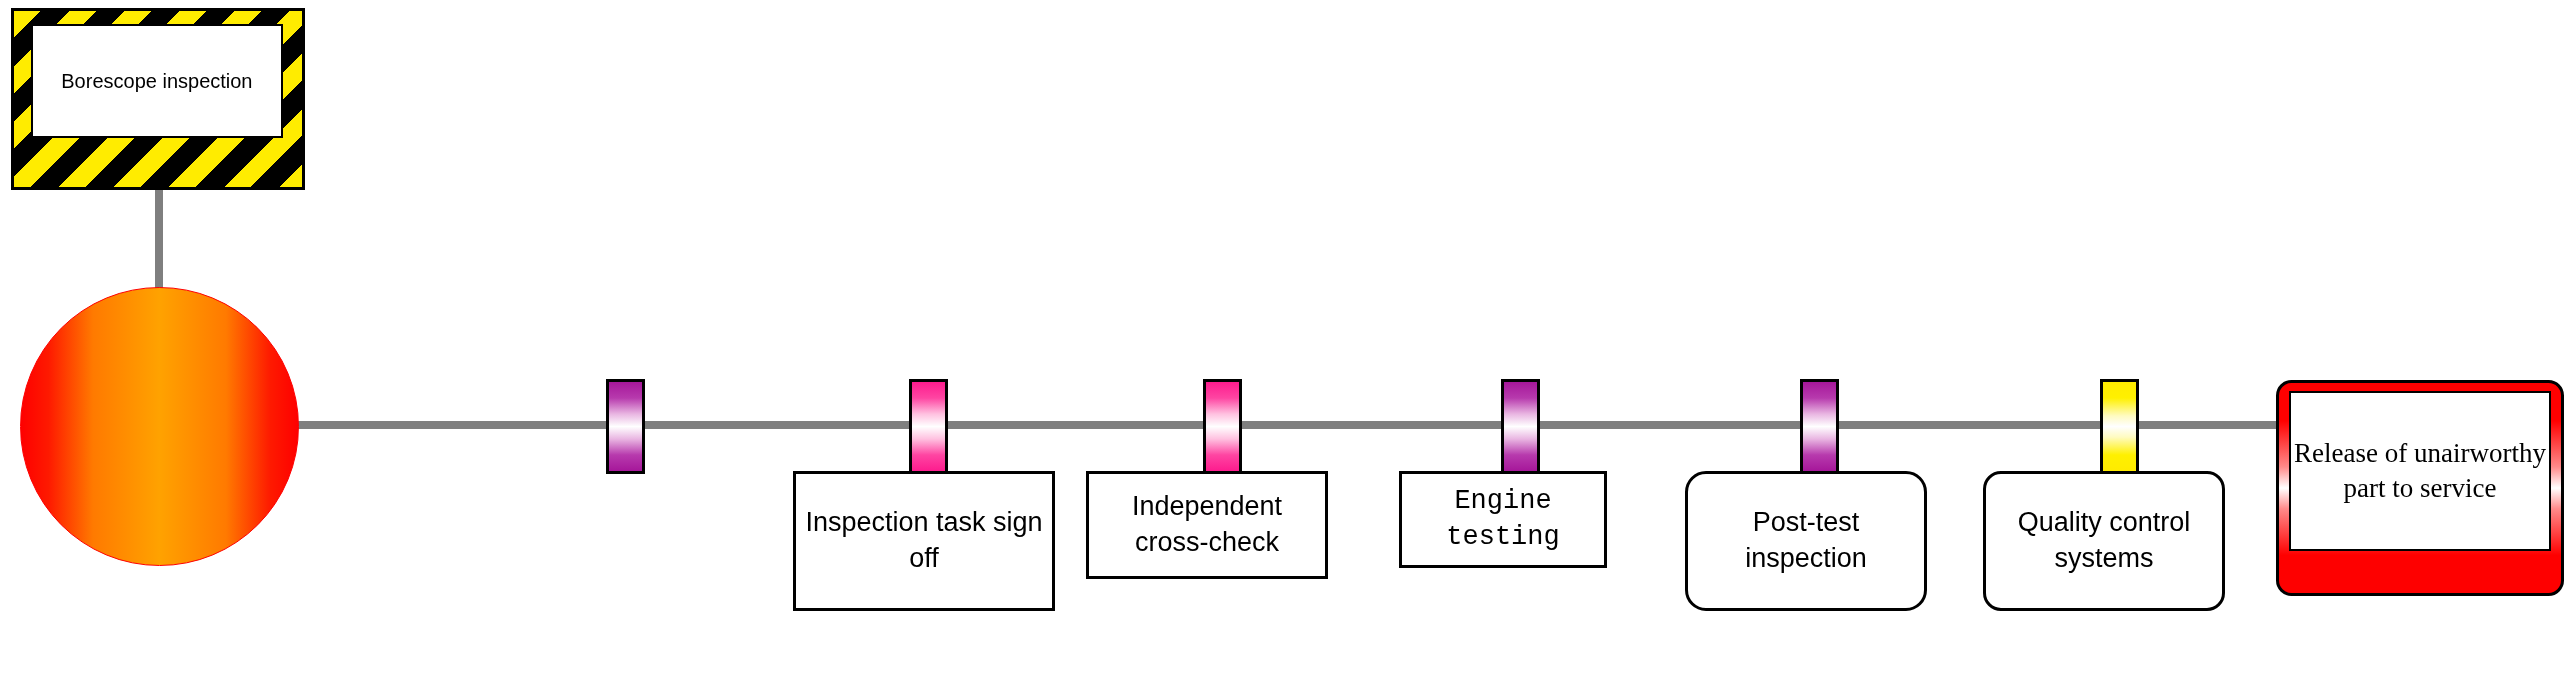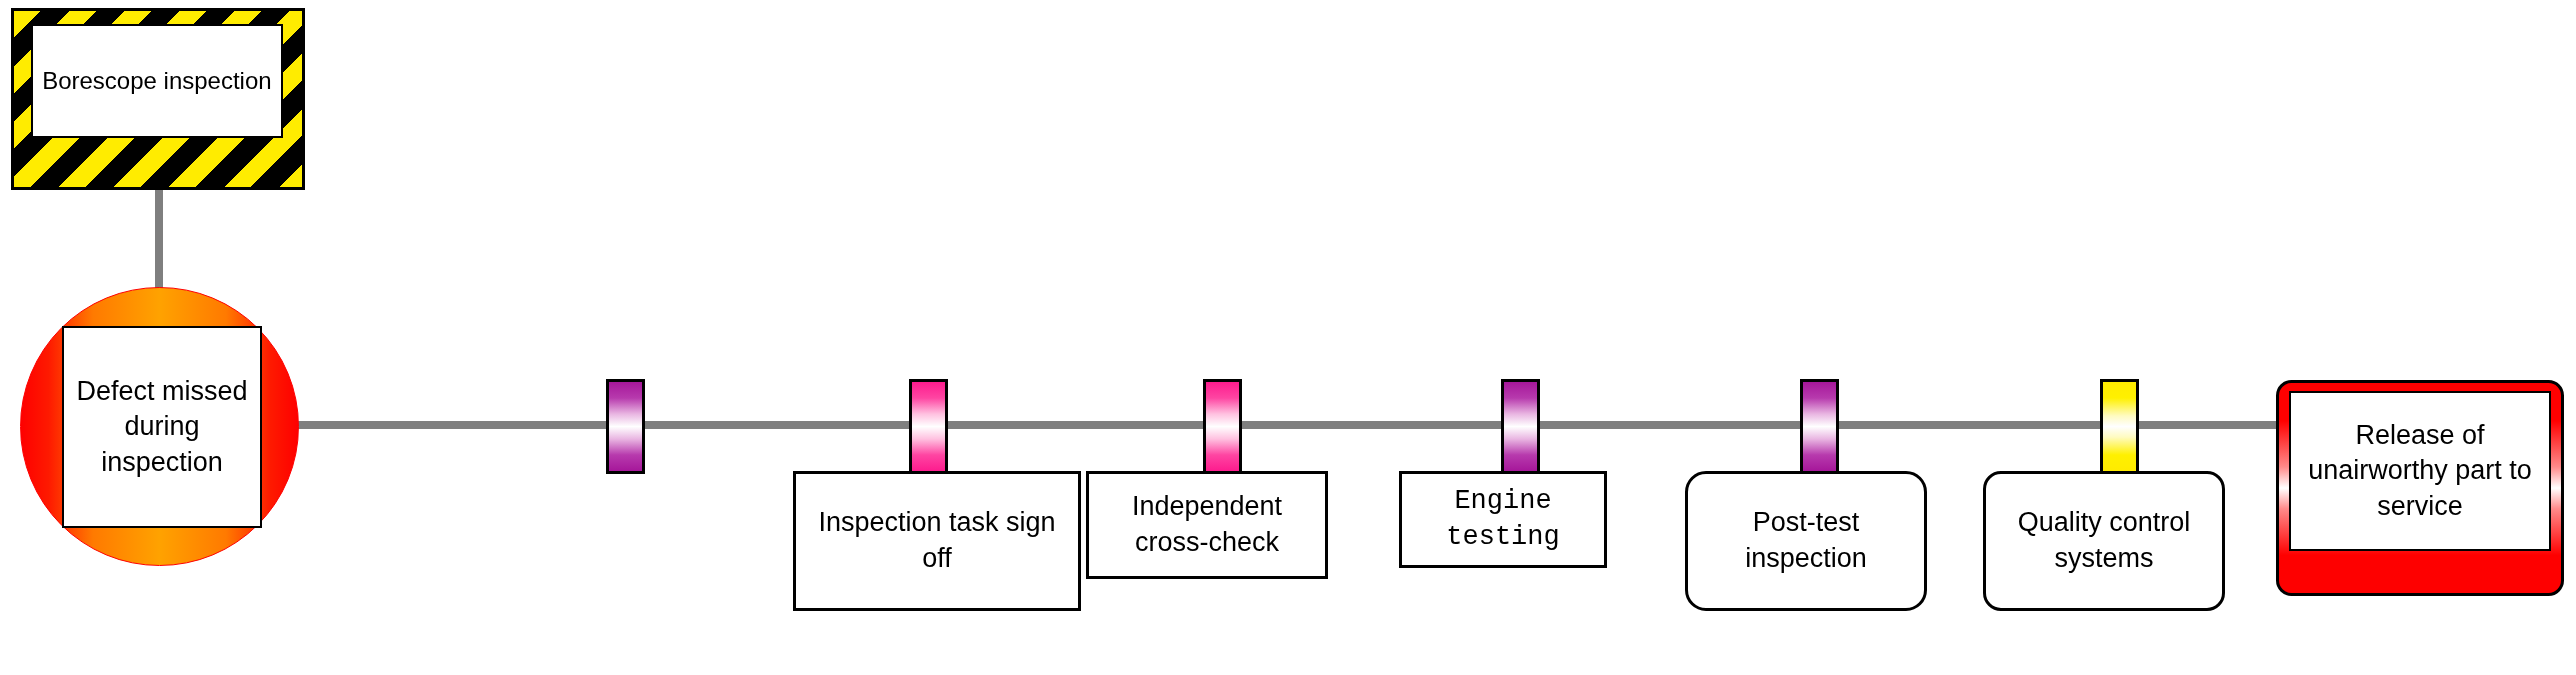--- a/index.html
+++ b/index.html
@@ -48,21 +48,21 @@
     background: #ffffff;
     border: 2.8px solid #000000;
     display: flex;
     align-items: center;
     justify-content: center;
     text-align: center;
     box-sizing: border-box;
   }
   .hazard-inner span {
     display: block;
-    font-size: 24px;
+    font-size: 20px;
     line-height: 1.34;
     color: #000000;
   }
 
   
   .event-circle {
     position: absolute;
     border-radius: 50%;
     background: linear-gradient(to right,
         #fe0000 0%,
@@ -135,20 +135,21 @@
   }
   .consequence-inner {
     position: absolute;
     background: #ffffff;
     border: 2.8px solid #000000;
     box-sizing: border-box;
     display: flex;
     align-items: center;
     justify-content: flex-end;
     text-align: center;
+    font-family: Liberation Serif, serif;
   }
   .consequence-inner span {
     display: block;
     font-size: 27px;
     line-height: 1.32;
     color: #000000;
   }
 </style>
 </head>
 <body>
@@ -160,30 +161,27 @@
   <div class="line-h" style="left:297px; top:421px; width:2066px; height:7.7px;"></div>
 
   <div class="hazard-box" style="left:11.2px; top:8.4px; width:294px; height:182px;">
     <div class="hazard-inner" style="left:17px; top:12.6px; right:19.6px; bottom:49px;">
       <span>Borescope inspection</span>
     </div>
   </div>
 
   <div class="event-circle" style="left:20.3px; top:287px; width:279px; height:279px;">
   </div>
-  <div class="event-label" style="left:62px; top:326px; width:200px; height:202px;">
-    <span>Defect missed during inspection</span>
-  </div>
 
   <div class="barrier-bar" style="left:606px; top:379px; width:39px; height:95px;
               background:linear-gradient(to bottom,#a6179a 0%,#b73aad 18%,#e9b6e2 36%,#ffffff 50%,#e9b6e2 64%,#b73aad 82%,#a6179a 100%);"></div>
 
   <div class="barrier-bar" style="left:909px; top:379px; width:39px; height:95px;
               background:linear-gradient(to bottom,#fd1c8e 0%,#fe45a2 18%,#ffc1e0 36%,#ffffff 50%,#ffc1e0 64%,#fe45a2 82%,#fd1c8e 100%);"></div>
-  <div class="control-box" style="left:793px; top:471px; width:288px; height:140px;">
+  <div class="control-box" style="left:793px; top:471px; width:262px; height:140px;">
     <span>Inspection task sign off</span>
   </div>
 
   <div class="barrier-bar" style="left:1203px; top:379px; width:39px; height:95px;
               background:linear-gradient(to bottom,#fd1c8e 0%,#fe45a2 18%,#ffc1e0 36%,#ffffff 50%,#ffc1e0 64%,#fe45a2 82%,#fd1c8e 100%);"></div>
   <div class="control-box" style="left:1086px; top:471px; width:242px; height:108px;">
     <span>Independent cross-check</span>
   </div>
 
   <div class="barrier-bar" style="left:1501px; top:379px; width:39px; height:95px;

